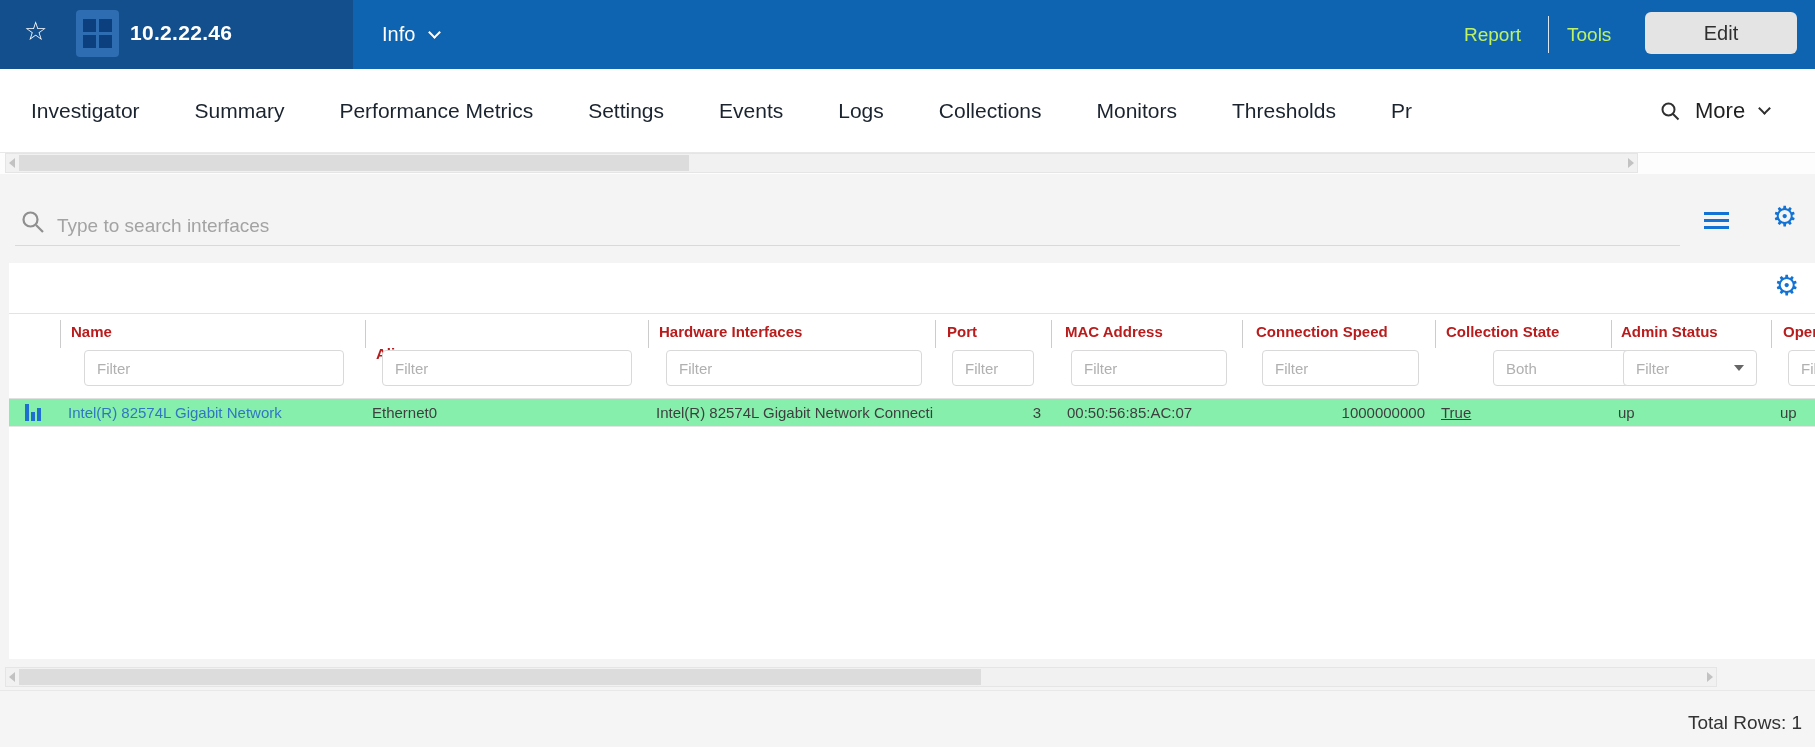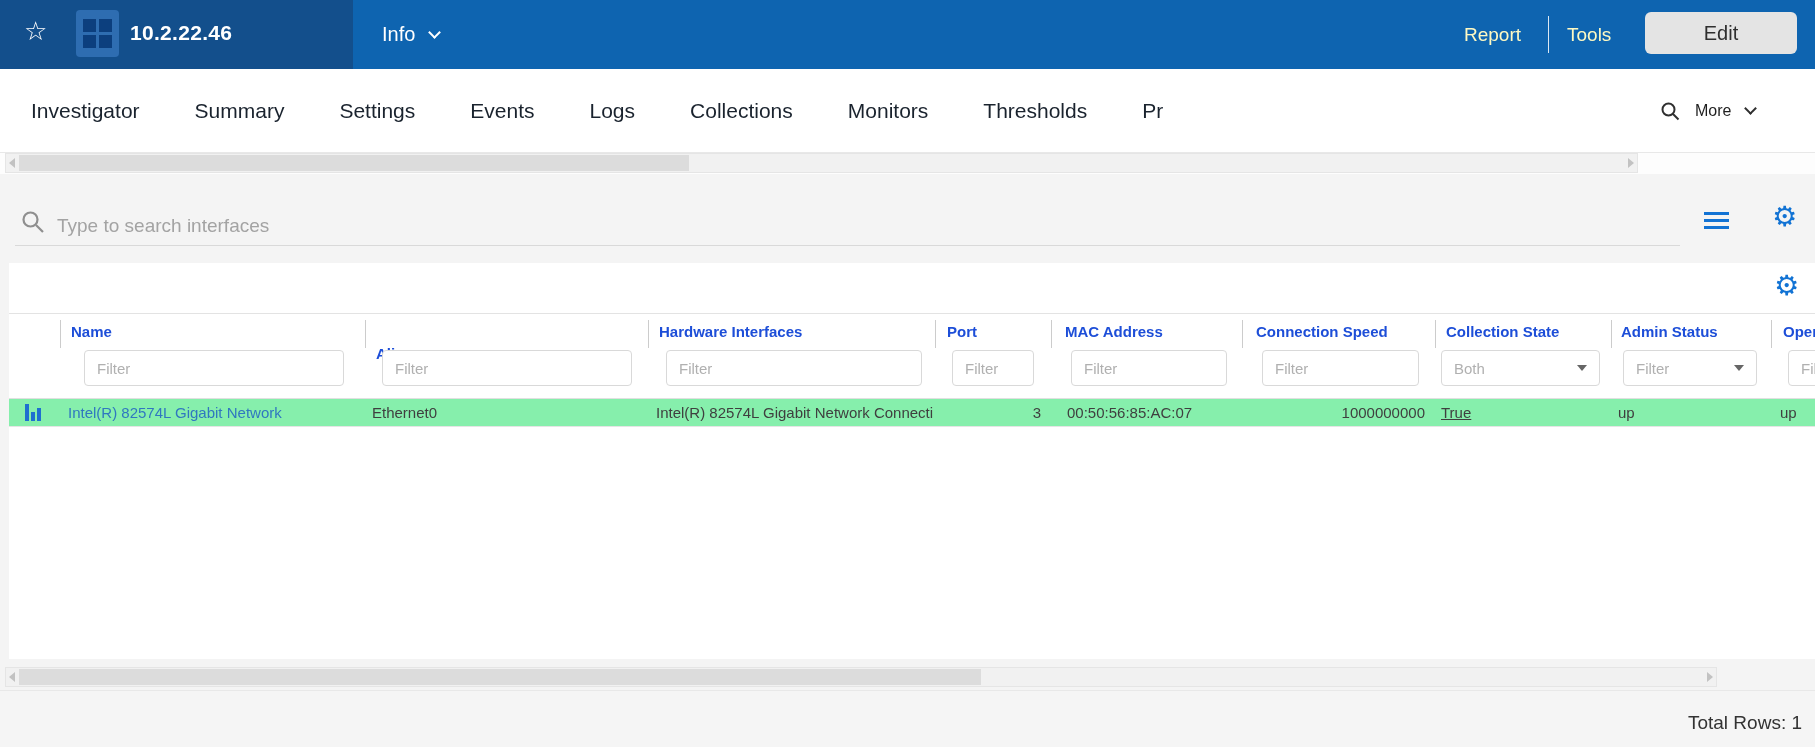--- a/index.html
+++ b/index.html
@@ -21,38 +21,38 @@
   .win { display:grid; grid-template-columns:13px 13px; grid-template-rows:13px 13px; gap:3px; }
   .win div { background:#0c3f7e; }
   .ip { position:absolute; left:130px; top:0; height:66px; display:flex; align-items:center;
         color:#fff; font-size:21px; font-weight:bold; letter-spacing:.3px; }
   .info-group { position:absolute; left:382px; top:0; height:69px; display:flex; align-items:center;
                 gap:15px; color:#fff; font-size:20px; cursor:pointer; }
   .chev { display:inline-block; width:9px; height:9px; border-right:2px solid #fff;
           border-bottom:2px solid #fff; transform:rotate(45deg); margin-top:-5px; }
   .chev.dark { border-color:#2f2f2f; }
   .hdr-link { position:absolute; top:0; height:69px; display:flex; align-items:center;
-              color:#fef9c3; font-size:19px; cursor:pointer; }
+              color:#bef264; font-size:19px; cursor:pointer; }
   .hdr-divider { position:absolute; left:1548px; top:16px; width:1px; height:37px; background:rgba(255,255,255,.85); }
   .edit-btn { position:absolute; left:1645px; top:12px; width:152px; height:42px; background:#e4e4e4;
               border:none; border-radius:6px; font-size:20px; color:#2f2f2f;
               font-family:"Liberation Sans",sans-serif; cursor:pointer; }
 
   
   .tabbar { position:absolute; left:0; top:69px; width:1815px; height:84px; background:#fff;
             border-bottom:1px solid #e8e8e8; }
   .tabs { position:absolute; left:31px; top:0; width:1617px; height:83px; display:flex; gap:55px;
           align-items:stretch; overflow:hidden; white-space:nowrap; }
   .tab { display:flex; align-items:center; font-size:21px; color:#1a232e; cursor:pointer; position:relative; }
   .tab.active::after { content:""; position:absolute; left:-25px; right:-25px; bottom:0; height:4px; background:#1273d4; }
   .more-group { position:absolute; left:1660px; top:0; width:155px; height:83px; background:#fff;
                 display:flex; align-items:center; gap:15px; cursor:pointer; }
   .more-group::before { content:""; position:absolute; left:-34px; top:0; width:34px; height:100%;
                         background:linear-gradient(to right, rgba(255,255,255,0), #fff); }
-  .more-label { font-size:16px; color:#1f1f1f; }
+  .more-label { font-size:22px; color:#1f1f1f; }
 
   
   .hscroll-strip1 { position:absolute; left:0; top:153px; width:1815px; height:21px; background:#fdfdfd; }
   .hscroll { position:absolute; background:#f1f1f1; border:1px solid #e5e5e5; }
   .hscroll .thumb { position:absolute; top:1px; bottom:1px; background:#dcdcdc; cursor:pointer; }
   .arr { position:absolute; top:50%; margin-top:-5px; width:0; height:0;
          border-top:5px solid transparent; border-bottom:5px solid transparent; }
   .arr.left  { left:3px;  border-right:6px solid #c2c2c2; }
   .arr.right { right:3px; border-left:6px solid #c2c2c2; }
 
@@ -67,21 +67,21 @@
   .hamburger div { height:3px; background:#1273d4; margin-bottom:4px; }
   .gear { position:absolute; color:#1273d4; font-size:28px; line-height:1;
           font-family:"DejaVu Sans",sans-serif; cursor:pointer; }
   .gear1 { left:1772px; top:203px; }
   .gear2 { left:1774px; top:272px; }
 
   
   .card { position:absolute; left:9px; top:263px; width:1806px; height:396px; background:#fff; }
   .card-divider { position:absolute; left:0; top:50px; width:100%; height:1px; background:#e3e3e3; }
   .col-sep { position:absolute; top:57px; width:1px; height:28px; background:#cccccc; }
-  .col-label { position:absolute; top:60px; font-size:15px; font-weight:bold; color:#1d4ed8; white-space:nowrap; }
+  .col-label { position:absolute; top:60px; font-size:15px; font-weight:bold; color:#b91c1c; white-space:nowrap; }
   .filter-input { position:absolute; top:87px; height:36px; border:1px solid #d9d9d9; border-radius:4px;
                   background:#fff; padding:0 12px; font-size:15px; color:#555;
                   font-family:"Liberation Sans",sans-serif; outline:none; }
   .filter-input::placeholder { color:#b0b0b0; }
   .filter-select { position:absolute; top:87px; height:36px; border:1px solid #d9d9d9; border-radius:4px;
                    background:#fff; display:flex; align-items:center; padding:0 12px;
                    font-size:15px; color:#b0b0b0; cursor:pointer; }
   .caret { position:absolute; right:12px; top:50%; margin-top:-3px; width:0; height:0;
            border-left:5px solid transparent; border-right:5px solid transparent; border-top:6px solid #666; }
 
@@ -125,20 +125,21 @@
   <div class="hdr-link" style="left:1464px;">Report</div>
   <div class="hdr-divider"></div>
   <div class="hdr-link" style="left:1567px;">Tools</div>
   <button class="edit-btn">Edit</button>
 </div>
 
 <div class="tabbar">
   <div class="tabs">
     <div class="tab">Investigator</div>
     <div class="tab">Summary</div>
+    <div class="tab">Performance Metrics</div>
     <div class="tab">Settings</div>
     <div class="tab">Events</div>
     <div class="tab">Logs</div>
     <div class="tab">Collections</div>
     <div class="tab">Monitors</div>
     <div class="tab">Thresholds</div>
     <div class="tab">Pr</div>
   </div>
   <div class="more-group">
     <svg width="20" height="20" viewBox="0 0 20 20">
@@ -194,21 +195,21 @@
   <div class="col-label" style="left:1612px;">Admin Status</div>
   <div class="col-label" style="left:1774px;">Opera</div>
 
   <input class="filter-input" style="left: 75px; width: 260px;" placeholder="Filter">
   <input class="filter-input" style="left: 373px; width: 250px;" placeholder="Filter">
   <input class="filter-input" style="left: 657px; width: 256px;" placeholder="Filter">
   <input class="filter-input" style="left: 943px; width: 82px;" placeholder="Filter">
   <input class="filter-input" style="left: 1062px; width: 156px;" placeholder="Filter">
   <input class="filter-input" style="left: 1253px; width: 157px;" placeholder="Filter">
 
-  <div class="filter-select" style="left:1432px; width:159px;">
+  <div class="filter-select" style="left:1484px; width:159px;">
     <span>Both</span>
     <span class="caret"></span>
   </div>
   <div class="filter-select" style="left:1614px; width:134px;">
     <span>Filter</span>
     <span class="caret"></span>
   </div>
   <div class="filter-select" style="left:1779px; width:70px;">
     <span>Filte</span>
   </div>

